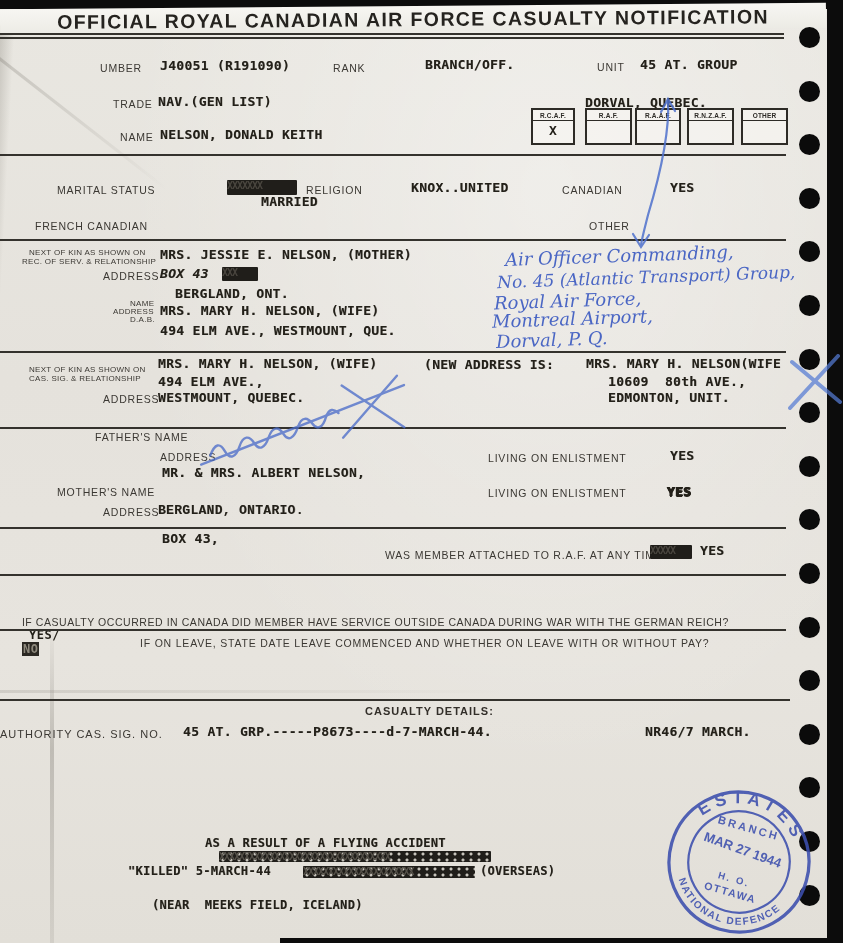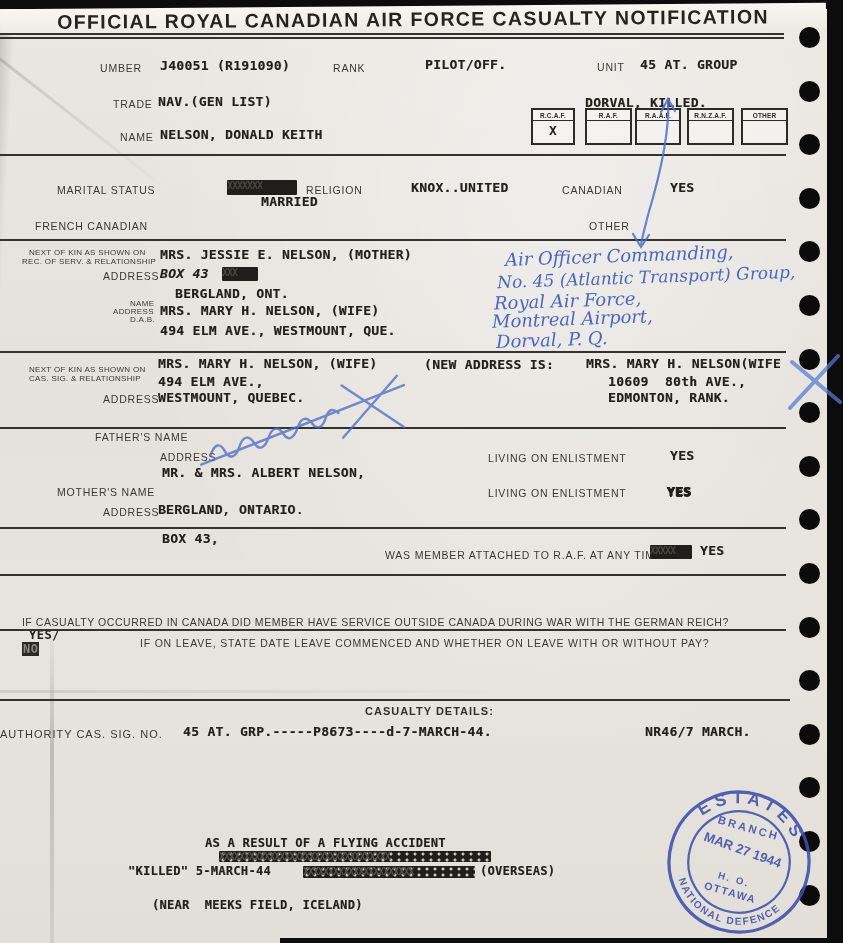--- a/index.html
+++ b/index.html
@@ -74,27 +74,27 @@
   <div class="hole" style="top:617px"></div>
   <div class="hole" style="top:670px"></div>
   <div class="hole" style="top:724px"></div>
   <div class="hole" style="top:777px"></div>
   <div class="hole" style="top:831px"></div>
   <div class="hole" style="top:885px"></div>
 
   <span class="label" style="left:100px;top:62px;">UMBER</span>
   <span class="typed" style="left:160px;top:58px;">J40051 (R191090)</span>
   <span class="label" style="left:333px;top:62px;">RANK</span>
-  <span class="typed" style="left:425px;top:57px;">PILOT/OFF.</span>
+  <span class="typed" style="left:425px;top:57px;">BRANCH/OFF.</span>
   <span class="label" style="left:597px;top:61px;">UNIT</span>
   <span class="typed" style="left:640px;top:57px;">45 AT. GROUP</span>
 
   <span class="label" style="left:113px;top:98px;">TRADE</span>
   <span class="typed" style="left:158px;top:94px;">NAV.(GEN LIST)</span>
-  <span class="typed" style="left:585px;top:95px;">DORVAL, KILLED.</span>
+  <span class="typed" style="left:585px;top:95px;">DORVAL, QUEBEC.</span>
 
   <div class="cb" style="left:531px;width:44px;">
     <span class="cbl">R.C.A.F.</span>
     <span class="cbm">X</span>
   </div>
   <div class="cb" style="left:585px;width:47px;">
     <span class="cbl">R.A.F.</span>
     <span class="cbm"></span>
   </div>
   <div class="cb" style="left:635px;width:46px;">
@@ -150,21 +150,21 @@
 
   <span class="label s8" style="left:29px;top:365px;">NEXT OF KIN AS SHOWN ON</span>
   <span class="label s8" style="left:29px;top:374px;">CAS. SIG. &amp; RELATIONSHIP</span>
   <span class="typed" style="left:158px;top:356px;">MRS. MARY H. NELSON, (WIFE)</span>
   <span class="typed" style="left:424px;top:357px;">(NEW ADDRESS IS:</span>
   <span class="typed" style="left:586px;top:356px;">MRS. MARY H. NELSON(WIFE</span>
   <span class="typed" style="left:158px;top:374px;">494 ELM AVE.,</span>
   <span class="typed" style="left:608px;top:374px;">10609  80th AVE.,</span>
   <span class="label" style="left:103px;top:393px;">ADDRESS</span>
   <span class="typed" style="left:158px;top:390px;">WESTMOUNT, QUEBEC.</span>
-  <span class="typed" style="left:608px;top:390px;">EDMONTON, RANK.</span>
+  <span class="typed" style="left:608px;top:390px;">EDMONTON, UNIT.</span>
 
   <svg class="anno" style="left:780px;top:350px;" width="63" height="62">
     <g stroke="#557bd4" stroke-width="4" stroke-linecap="round" opacity="0.72" fill="none">
       <line x1="12" y1="12" x2="60" y2="52"></line>
       <line x1="58" y1="6" x2="10" y2="58"></line>
     </g>
   </svg>
 
   <div class="hr" style="top:427px;width:786px;height:2px;"></div>
 

